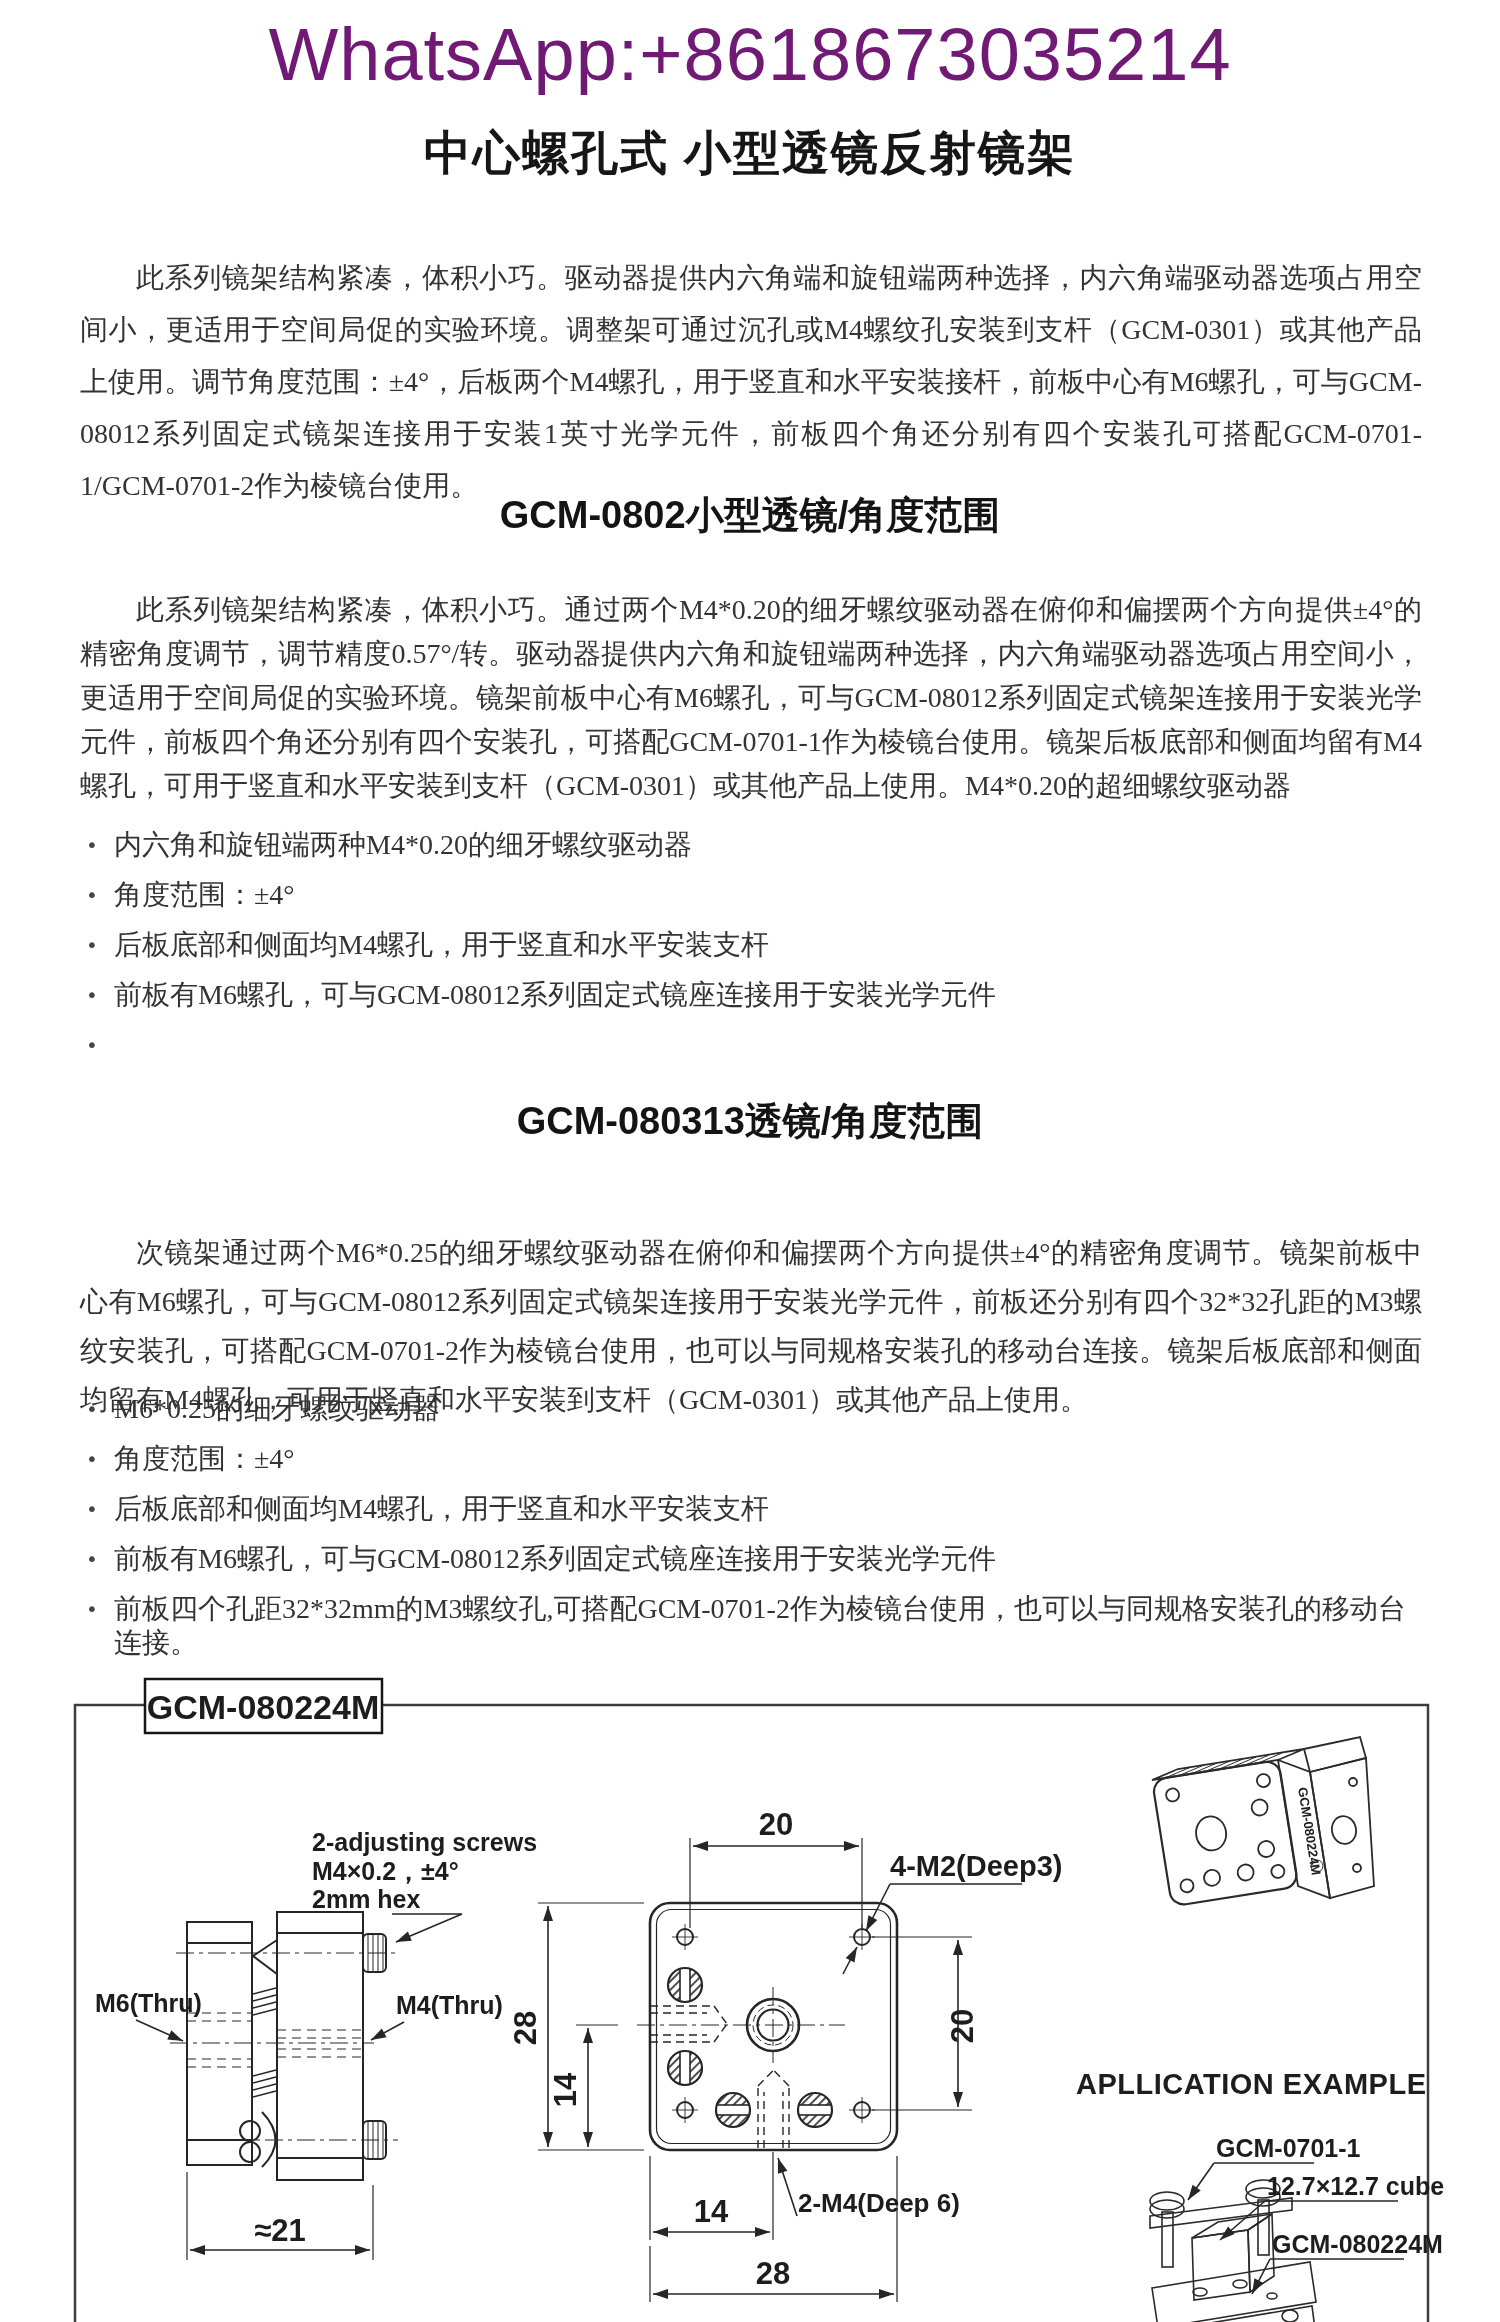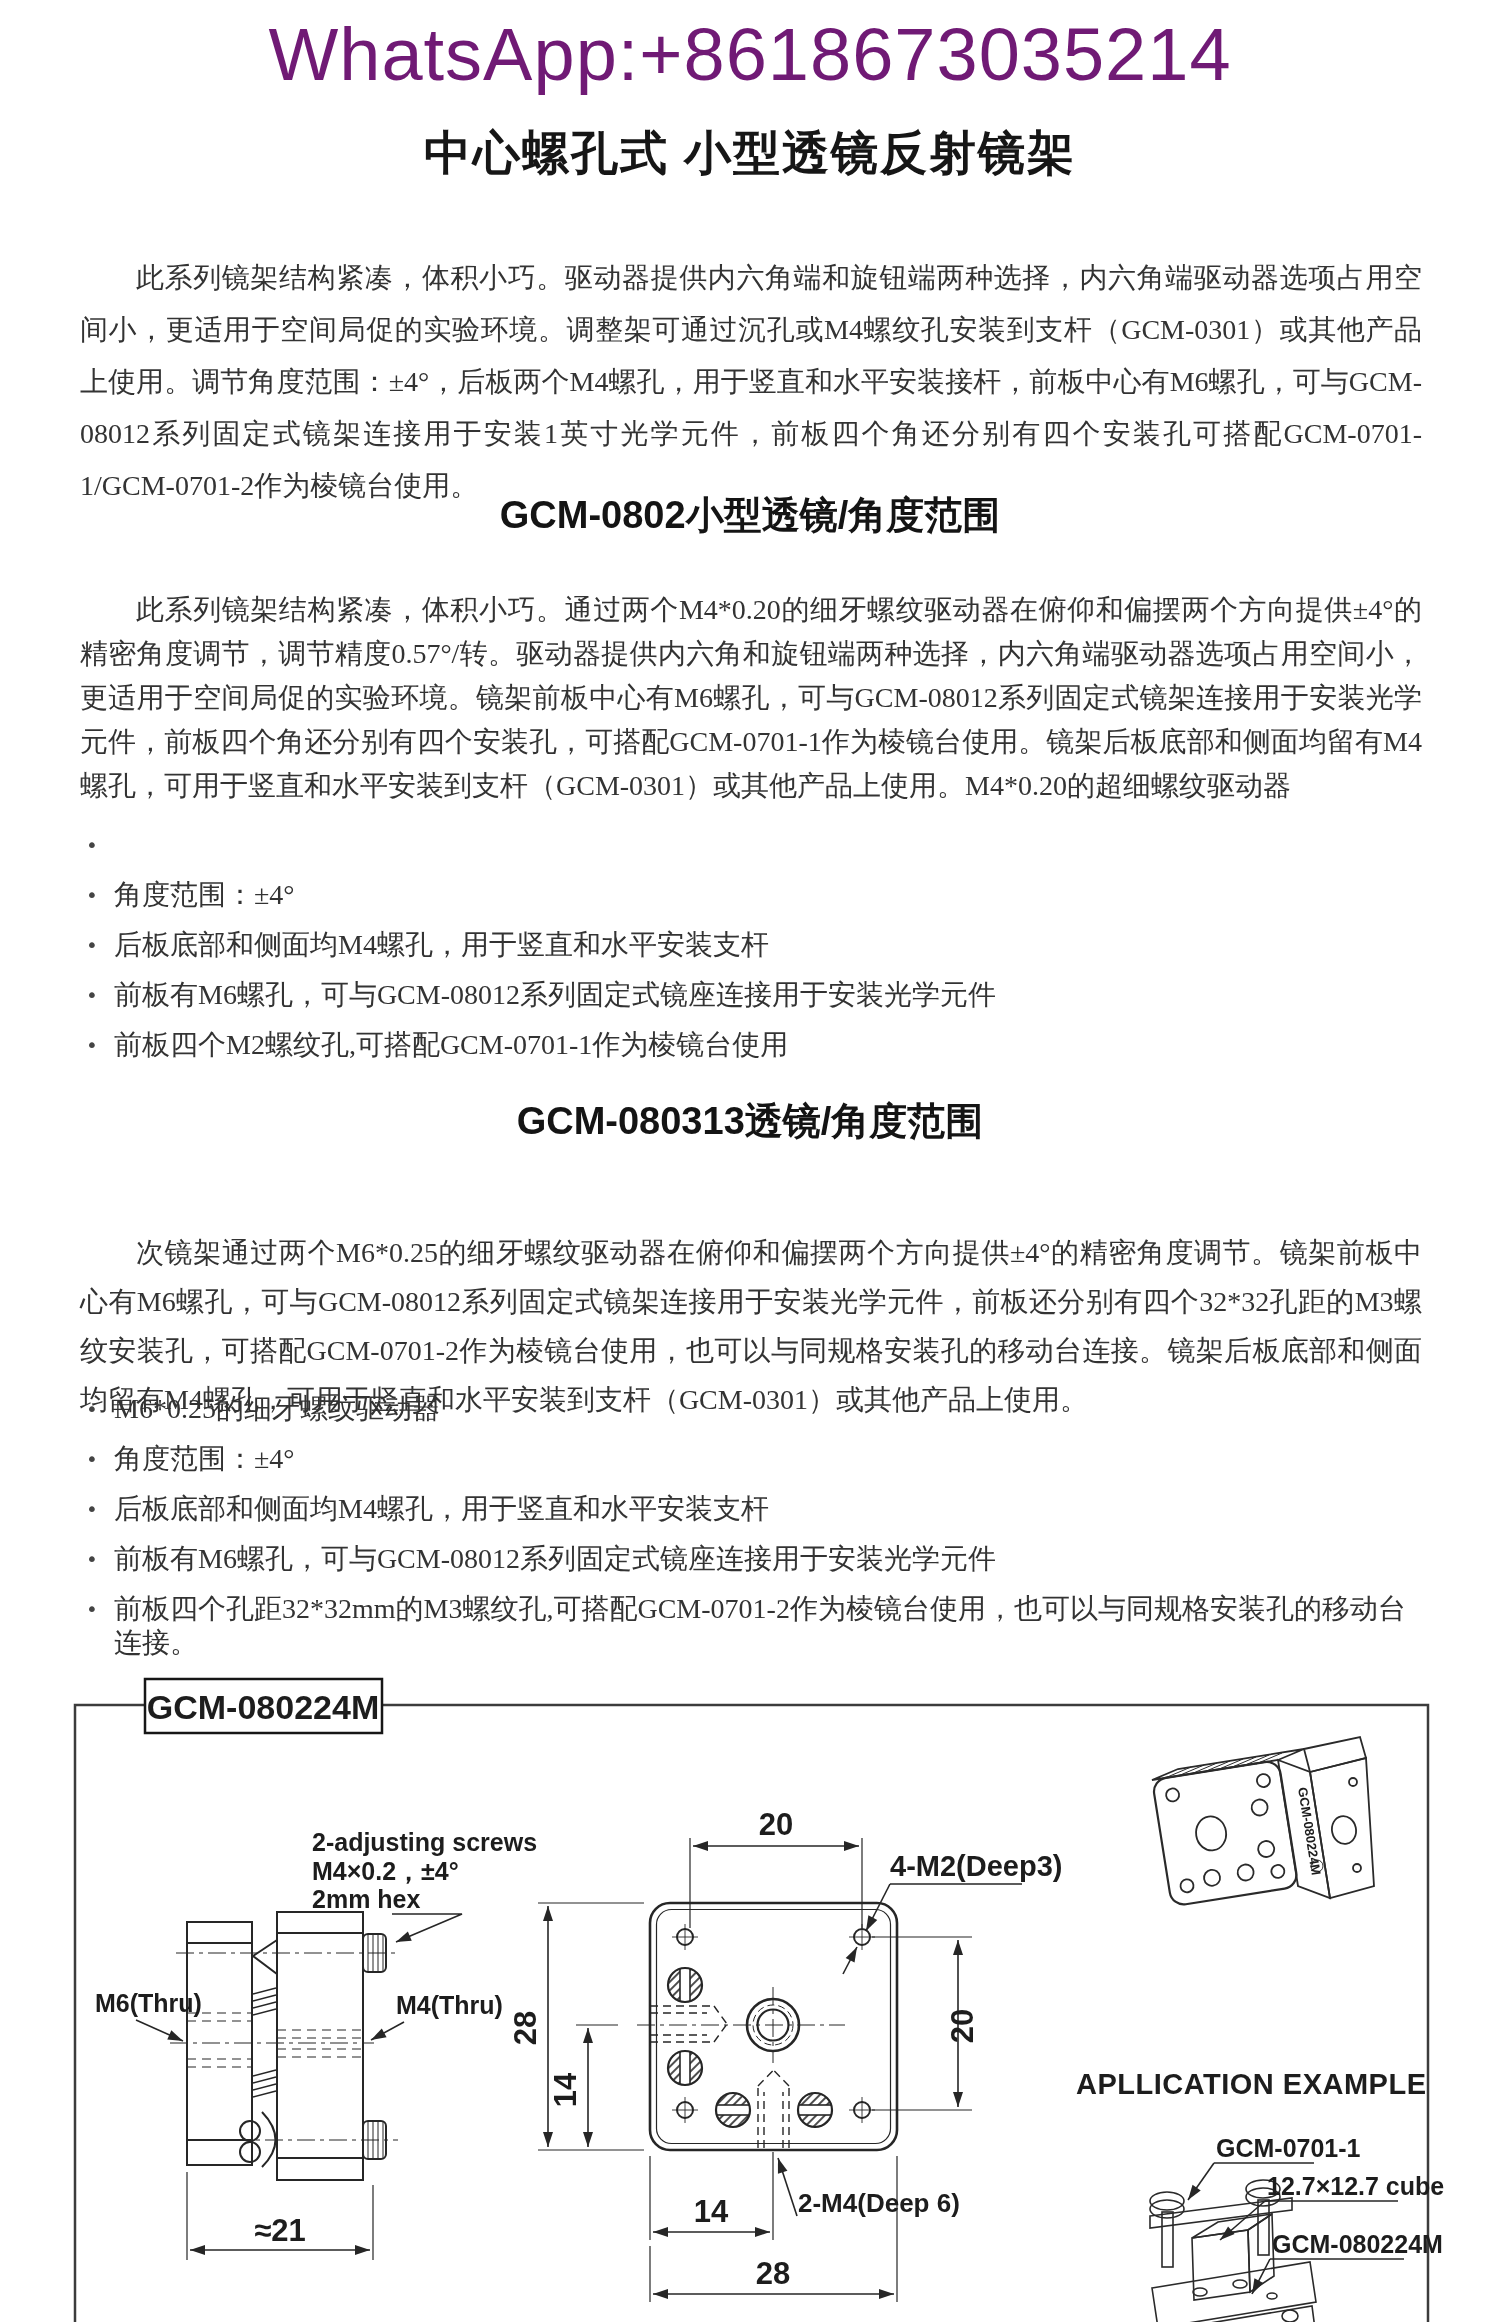--- a/index.html
+++ b/index.html
@@ -54,36 +54,36 @@
 <div class="page-title">中心螺孔式 小型透镜反射镜架</div>
 
 <p class="para p1">此系列镜架结构紧凑，体积小巧。驱动器提供内六角端和旋钮端两种选择，内六角端驱动器选项占用空间小，更适用于空间局促的实验环境。调整架可通过沉孔或M4螺纹孔安装到支杆（GCM-0301）或其他产品上使用。调节角度范围：±4°，后板两个M4螺孔，用于竖直和水平安装接杆，前板中心有M6螺孔，可与GCM-08012系列固定式镜架连接用于安装1英寸光学元件，前板四个角还分别有四个安装孔可搭配GCM-0701-1/GCM-0701-2作为棱镜台使用。</p>
 
 <div class="sec-heading h2">GCM-0802小型透镜/角度范围</div>
 <p class="para p2">此系列镜架结构紧凑，体积小巧。通过两个M4*0.20的细牙螺纹驱动器在俯仰和偏摆两个方向提供±4°的精密角度调节，调节精度0.57°/转。驱动器提供内六角和旋钮端两种选择，内六角端驱动器选项占用空间小，更适用于空间局促的实验环境。镜架前板中心有M6螺孔，可与GCM-08012系列固定式镜架连接用于安装光学元件，前板四个角还分别有四个安装孔，可搭配GCM-0701-1作为棱镜台使用。镜架后板底部和侧面均留有M4螺孔，可用于竖直和水平安装到支杆（GCM-0301）或其他产品上使用。M4*0.20的超细螺纹驱动器</p>
 
 <div class="bullets b1">
   <div class="bullet">
       <span class="dot">•</span>
+      <span class="btxt">内六角和旋钮端两种M4*0.20的细牙螺纹驱动器</span>
     </div>
   <div class="bullet">
       <span class="dot">•</span>
       <span class="btxt">角度范围：±4°</span>
     </div>
   <div class="bullet">
       <span class="dot">•</span>
       <span class="btxt">后板底部和侧面均M4螺孔，用于竖直和水平安装支杆</span>
     </div>
   <div class="bullet">
       <span class="dot">•</span>
       <span class="btxt">前板有M6螺孔，可与GCM-08012系列固定式镜座连接用于安装光学元件</span>
     </div>
   <div class="bullet">
       <span class="dot">•</span>
-      <span class="btxt">前板四个M2螺纹孔,可搭配GCM-0701-1作为棱镜台使用</span>
     </div>
 </div>
 
 <div class="sec-heading h3">GCM-080313透镜/角度范围</div>
 <p class="para p3">次镜架通过两个M6*0.25的细牙螺纹驱动器在俯仰和偏摆两个方向提供±4°的精密角度调节。镜架前板中心有M6螺孔，可与GCM-08012系列固定式镜架连接用于安装光学元件，前板还分别有四个32*32孔距的M3螺纹安装孔，可搭配GCM-0701-2作为棱镜台使用，也可以与同规格安装孔的移动台连接。镜架后板底部和侧面均留有M4螺孔，可用于竖直和水平安装到支杆（GCM-0301）或其他产品上使用。</p>
 
 <div class="bullets b2">
   <div class="bullet">
       <span class="dot">•</span>
       <span class="btxt">M6*0.25的细牙螺纹驱动器</span>

